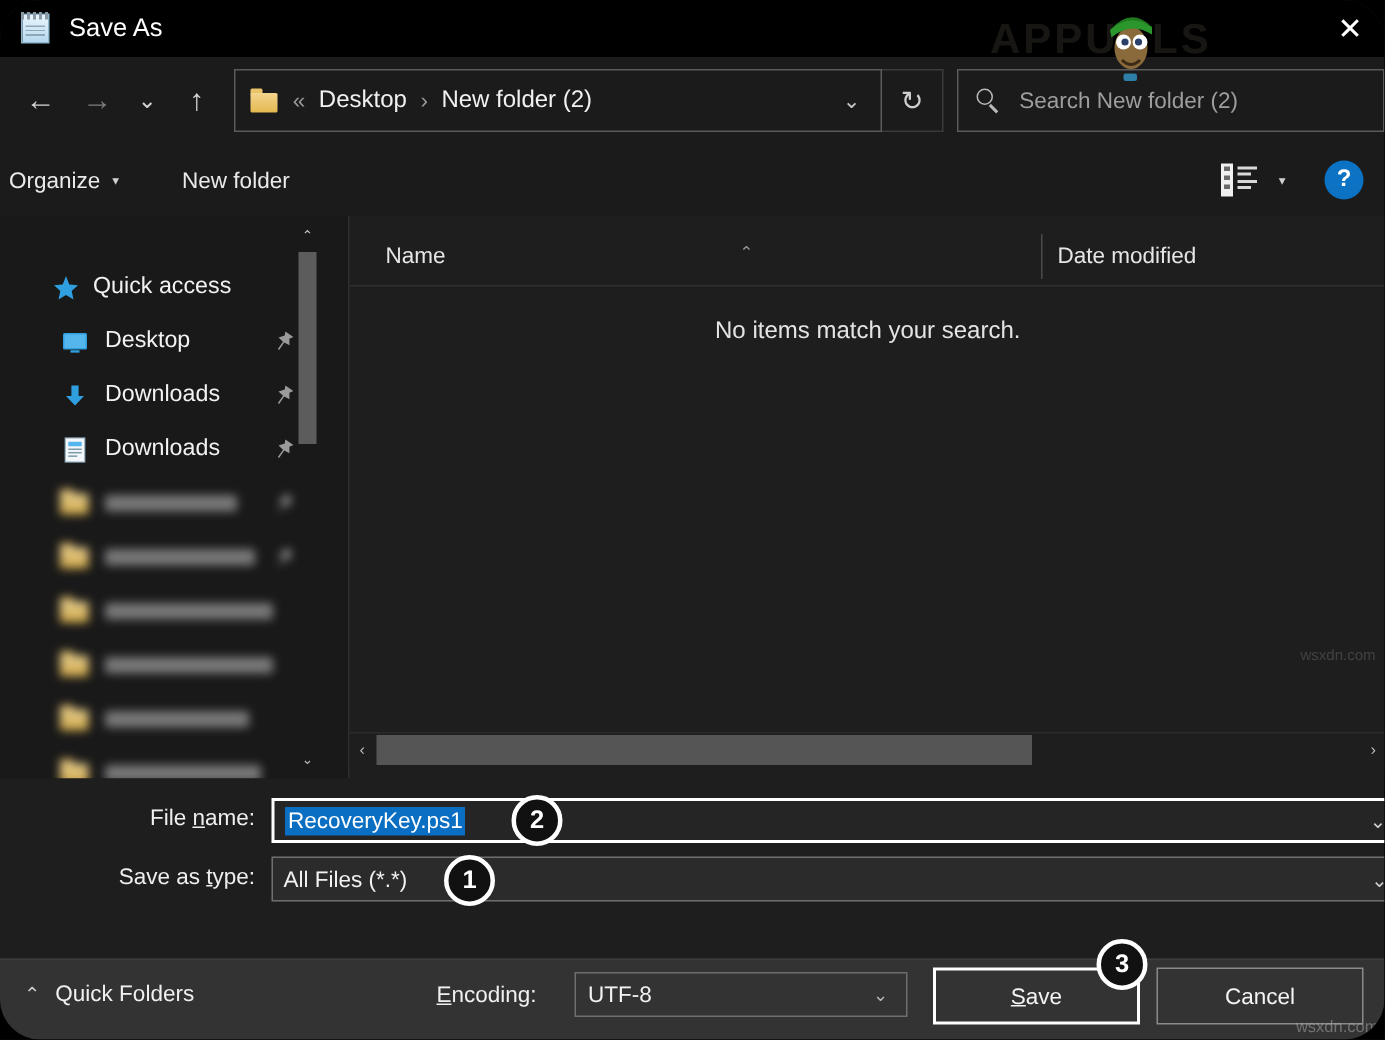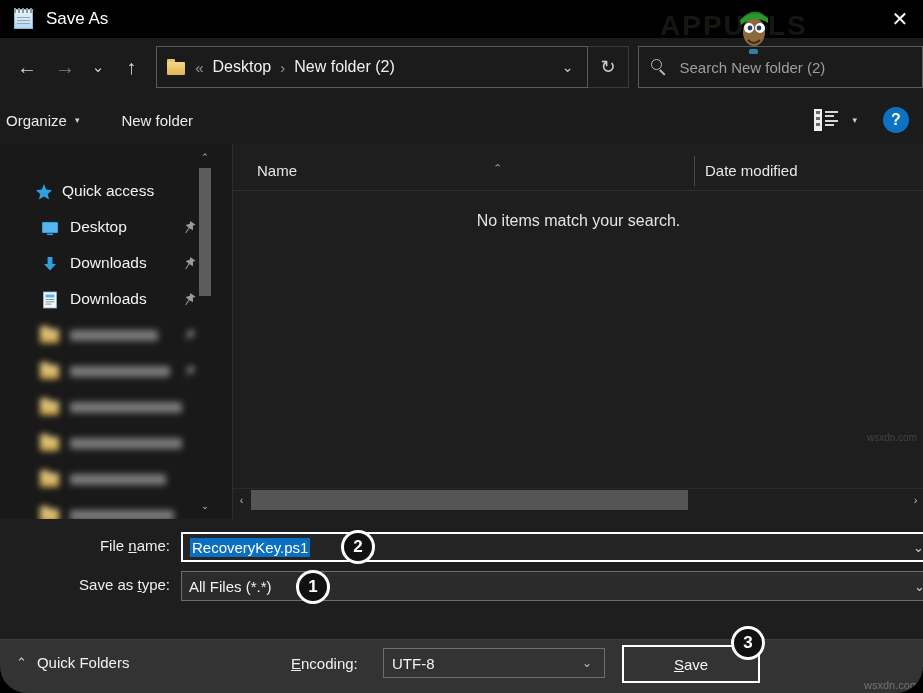--- a/index.html
+++ b/index.html
@@ -883,20 +883,21 @@
     <span class="val">UTF-8</span>
     <span class="arr">⌄</span>
   </div>
 
   <div class="btn btn-save">
     <span></span>
       <span class="underline">S</span>
       <span>ave</span>
   </div>
 
+  <div class="btn btn-cancel">Cancel</div>
 
   <div class="badge badge-1">1</div>
   <div class="badge badge-2">2</div>
   <div class="badge badge-3">3</div>
 
   <div class="wm-appuals">
     <div class="wm-text">APPUALS</div>
     <div class="wm-face">
       <svg width="40" height="56" viewBox="0 0 40 56">
         <ellipse cx="20" cy="30" rx="11" ry="14" fill="#8a6a3a"></ellipse>

